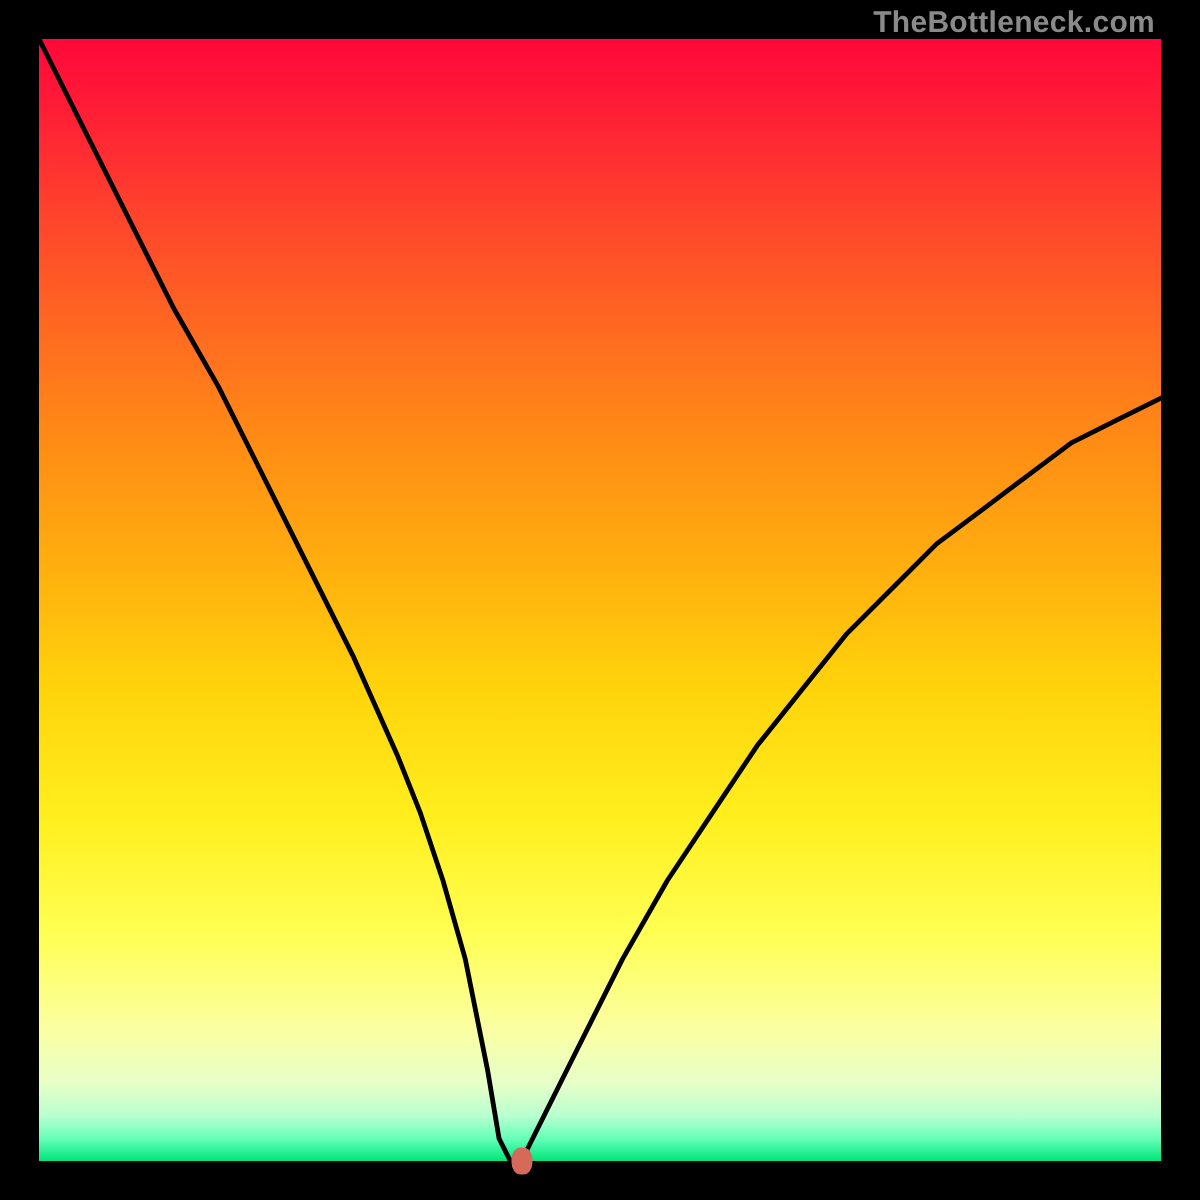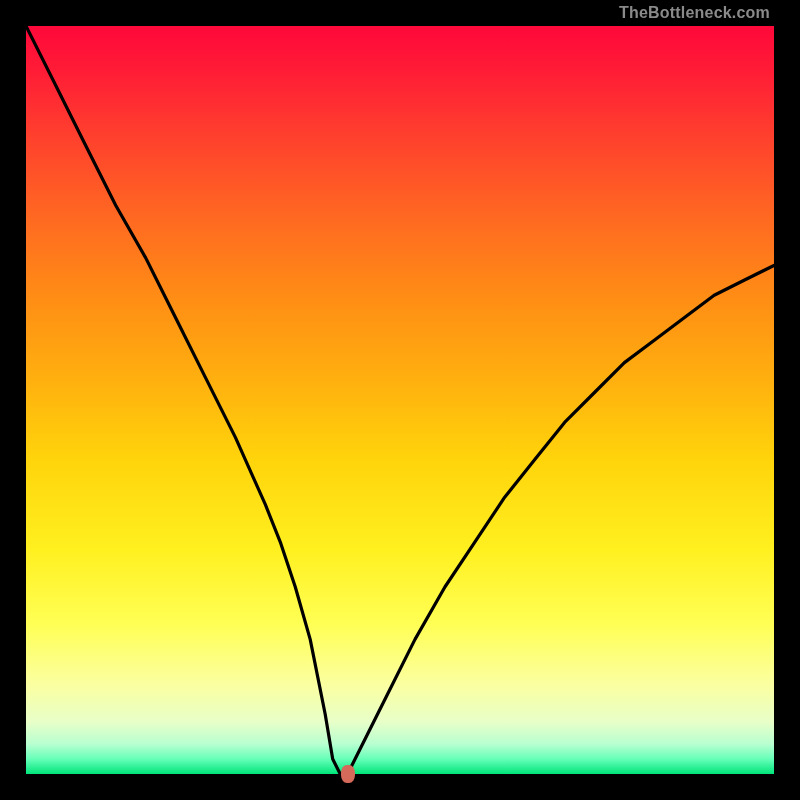--- a/index.html
+++ b/index.html
@@ -39,21 +39,21 @@
       #e8ffc8 93%,
       #b8ffd0 96%,
       #66ffb8 98%,
       #00e57a 100%);
   }
   .watermark {
     position: absolute;
     top: 4px;
     right: 30px;
     color: #8a8a8a;
-    font-size: 16px;
+    font-size: 20px;
     font-weight: 600;
     letter-spacing: 0.2px;
     user-select: none;
   }
   svg.curve {
     position: absolute;
     left: 0;
     top: 0;
     width: 748px;
     height: 748px;

